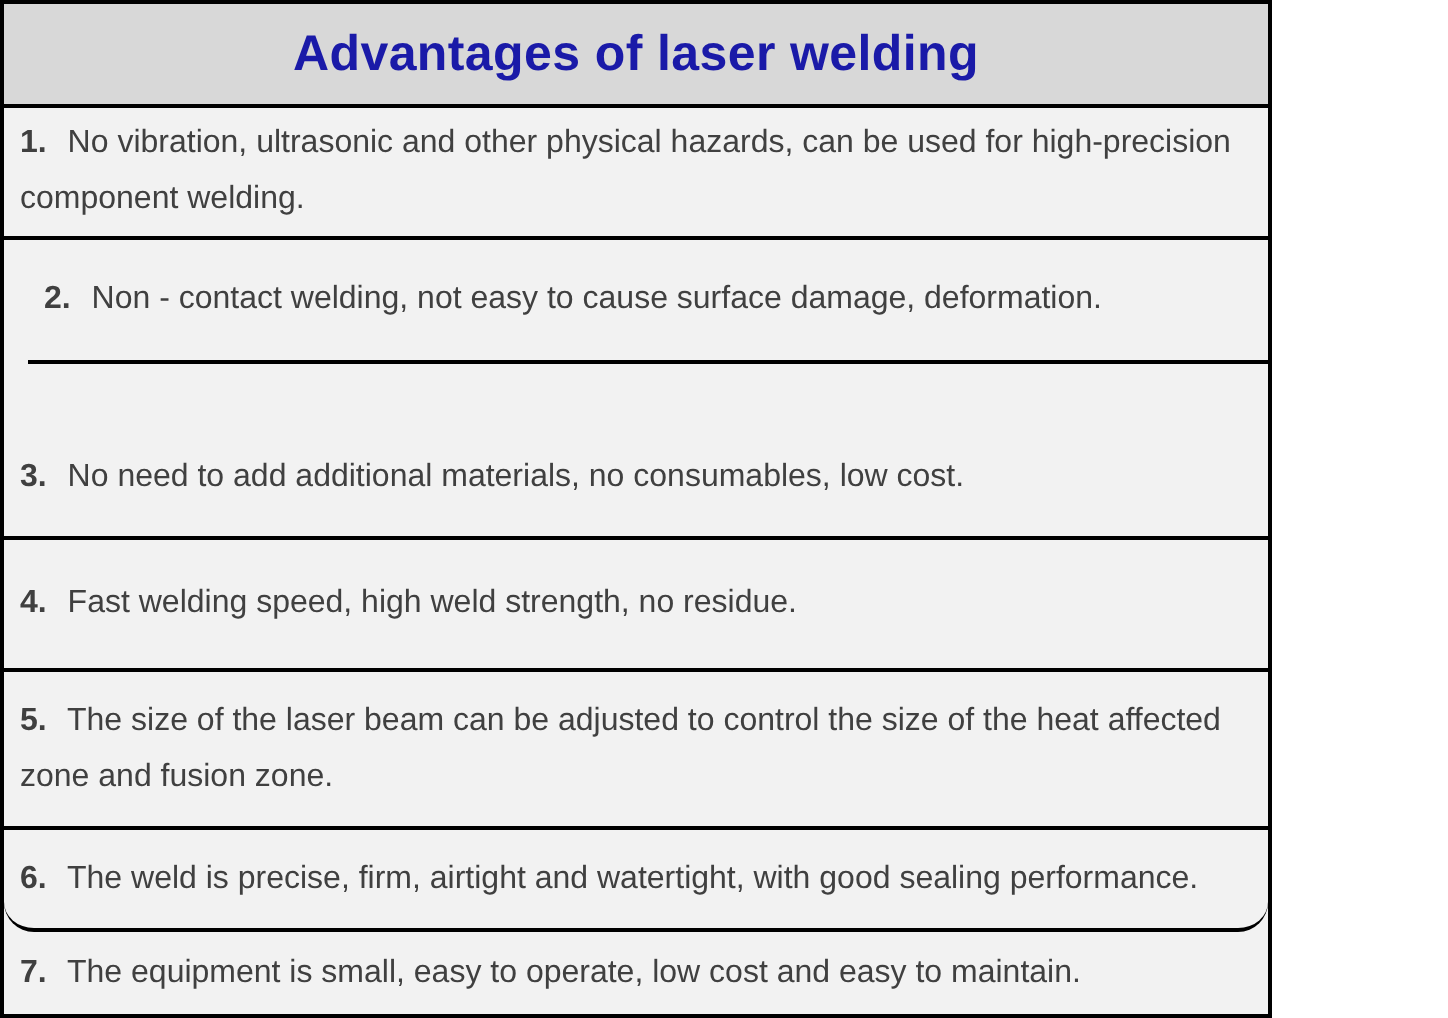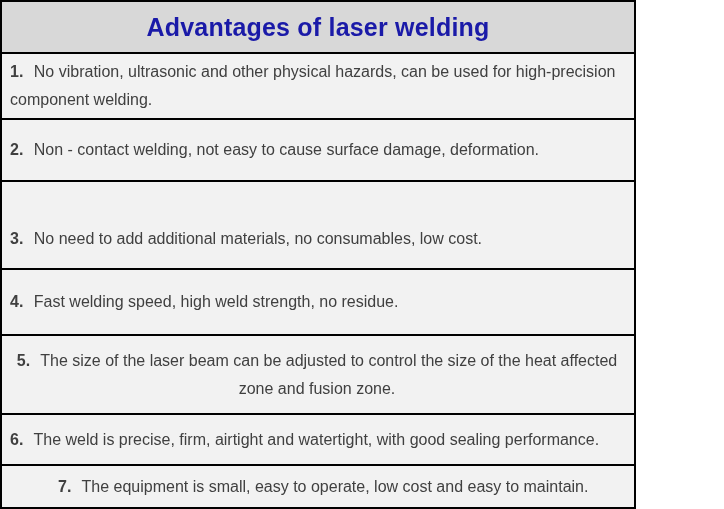--- a/index.html
+++ b/index.html
@@ -37,28 +37,28 @@
     box-sizing: border-box;
     background: var(--row-bg, #f2f2f2);
     border-bottom: 2px solid var(--border-color, #000);
     display: flex;
     align-items: center;
     padding: 4px 10px 4px 8px;
     font-size: 16px;
     line-height: 28px;
     color: #404040;
   }
-  .row:last-child { border-bottom: none; flex: 1 0 auto; margin-left: 48px; }
+  .row:last-child { border-bottom: none; flex: 1 0 auto; }
   .row .num { font-weight: bold; margin-right: 6px; white-space: nowrap; }
   .r1 { flex: 0 0 64px; }
-  .r2 { flex: 0 0 62px; }
+  .r2 { flex: 0 0 62px; margin-left: 12px; }
   .r3 { flex: 0 0 60px; margin-top: 28px; }
   .r4 { flex: 0 0 66px; }
-  .r5 { flex: 0 0 79px; text-align: center; }
-  .r6 { flex: 0 0 51px; }
+  .r5 { flex: 0 0 79px; }
+  .r6 { flex: 0 0 51px; border-radius: 15px; }
 </style>
 </head>
 <body>
 
 <div class="table">
   <div class="header">
     <span class="title">Advantages of laser welding</span>
   </div>
 
   <div class="row r1">

